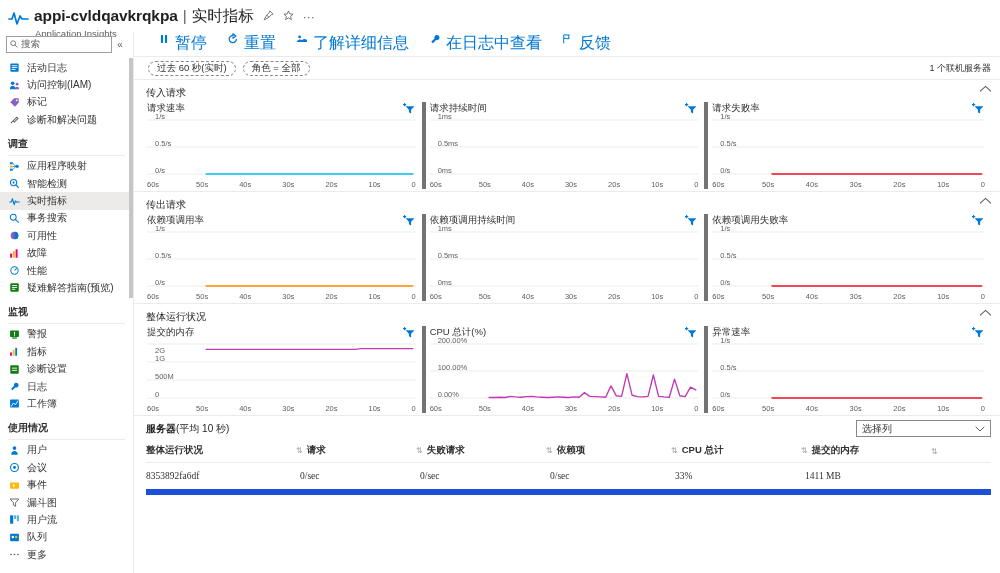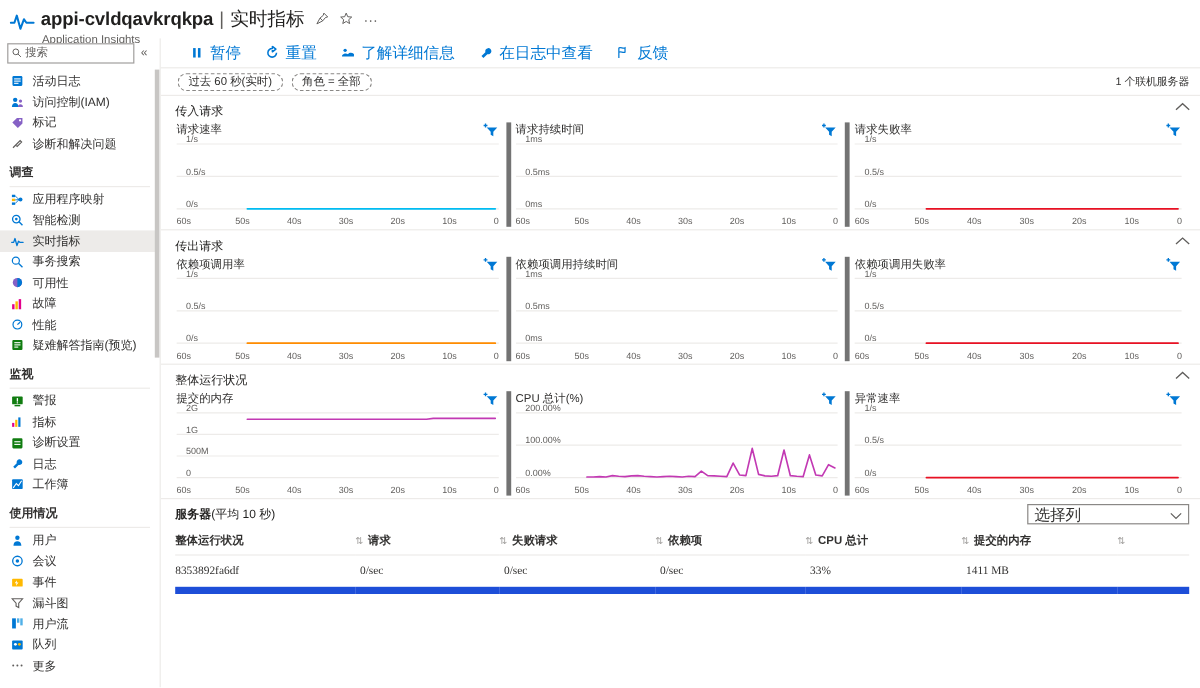--- a/index.html
+++ b/index.html
@@ -137,25 +137,25 @@
   }
   .toolbar {
     display: flex;
     align-items: center;
     height: 24px;
     padding-left: 14px;
     gap: 0px;
   }
   .tb-btn {
     display: flex;
-    align-items: center;
+    align-items: flex-start;
     height: 22px;
     padding: 0 10px;
     color: #0078d4;
-    font-size: 13px;
+    font-size: 16px;
     cursor: default;
     white-space: nowrap;
   }
   .tb-ic {
     margin-right: 5px;
     display: inline-flex;
     align-items: center;
     justify-content: center;
     width: 12px; height: 12px;
   }
@@ -283,21 +283,21 @@
   .select-columns {
     position: absolute;
     right: 9px; top: 4px;
     width: 135px; height: 17px;
     border: 1px solid #8a8886;
     background: #fff;
     display: flex;
     align-items: center;
     justify-content: space-between;
     padding: 0 5px;
-    font-size: 13px;
+    font-size: 10px;
     color: #323130;
   }
   table.srv {
     width: 100%;
     border-collapse: collapse;
     margin-top: 8px;
     table-layout: fixed;
   }
   table.srv th {
     text-align: left;
@@ -878,21 +878,21 @@
 </svg></span>
         </div>
         <div class="plot">
       <svg width="100%" height="62" viewBox="0 0 275 62" preserveAspectRatio="none">
                   <line x1="0" y1="3" x2="275" y2="3" stroke="#edebe9" stroke-width="1"></line>
                   <line x1="0" y1="21" x2="275" y2="21" stroke="#edebe9" stroke-width="1"></line>
                   <line x1="0" y1="39" x2="275" y2="39" stroke="#edebe9" stroke-width="1"></line>
                   <line x1="0" y1="57" x2="275" y2="57" stroke="#edebe9" stroke-width="1"></line>
                   <polyline points="60.5,8.4 66.4,8.4 72.3,8.4 78.1,8.4 84.0,8.4 89.9,8.4 95.8,8.4 101.6,8.4 107.5,8.4 113.4,8.4 119.3,8.4 125.1,8.4 131.0,8.4 136.9,8.4 142.8,8.4 148.6,8.4 154.5,8.4 160.4,8.4 166.3,8.4 172.1,8.4 178.0,8.4 183.9,8.4 189.8,8.4 195.6,8.4 201.5,8.4 207.4,8.4 213.3,8.4 219.1,7.6 225.0,7.6 230.9,7.6 236.8,7.6 242.6,7.6 248.5,7.6 254.4,7.6 260.3,7.6 266.1,7.6 272.0,7.6" fill="none" stroke="#c239b3" stroke-width="1.4" stroke-linejoin="round" stroke-linecap="round"></polyline>
                 </svg>
-      <div class="ylab" style="top:3px">2G</div>
+      <div class="ylab" style="top:13px">2G</div>
                 <div class="ylab" style="top:21px">1G</div>
                 <div class="ylab" style="top:39px">500M</div>
                 <div class="ylab" style="top:57px">0</div>
     </div>
     <div class="xaxis">
                 <span>60s</span>
                 <span>50s</span>
                 <span>40s</span>
                 <span>30s</span>
                 <span>20s</span>

